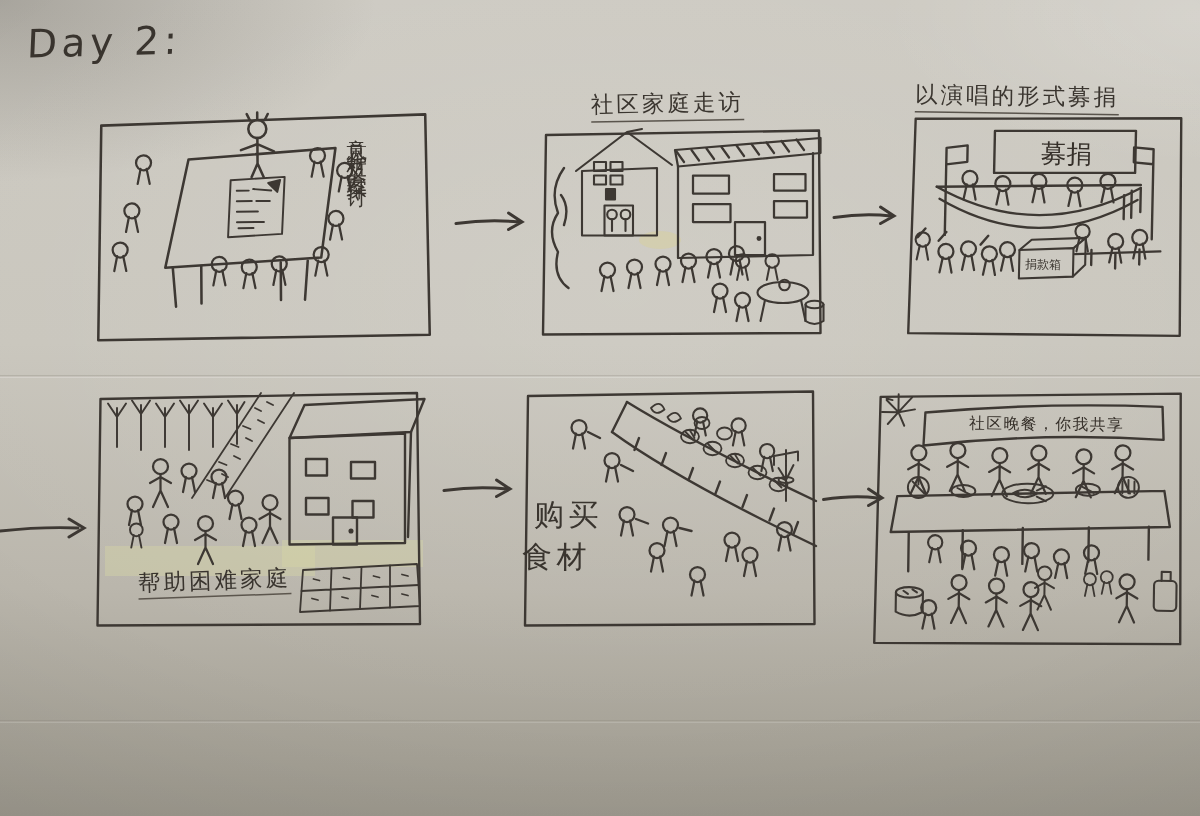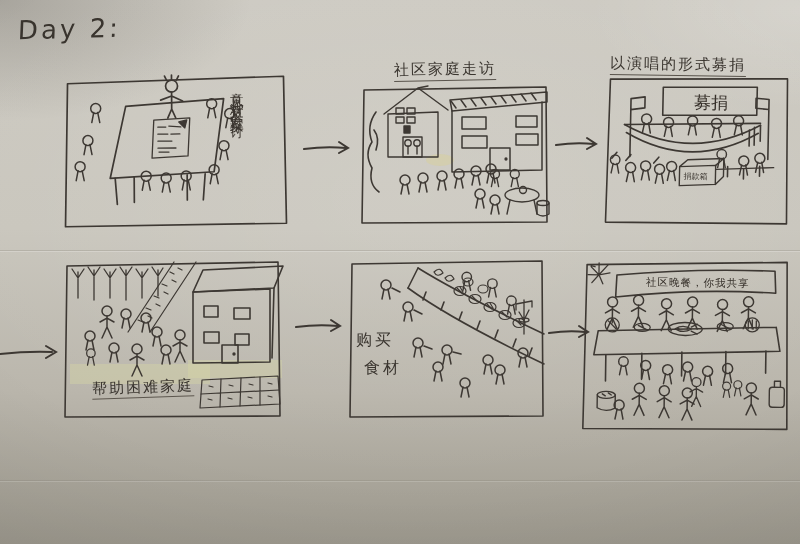--- a/index.html
+++ b/index.html
@@ -21,21 +21,21 @@
   }
   .panel{position:absolute;}
   .panel svg{position:absolute;left:0;top:0;}
   .hand{color:#39342e;font-family:"DejaVu Sans",sans-serif;}
   .cap-above{position:absolute;font-size:15px;letter-spacing:2px;color:#3a352f;
     border-bottom:1.5px solid rgba(60,54,46,0.8);padding-bottom:1px;white-space:nowrap;}
   .cap-vert{position:absolute;writing-mode:vertical-rl;font-size:13.5px;letter-spacing:4px;
     color:#3a352f;line-height:1;}
   .cap-inline{position:absolute;font-size:15px;letter-spacing:2px;color:#39342e;
     border-bottom:1.5px solid rgba(60,54,46,0.75);white-space:nowrap;}
-  .cap-plain{position:absolute;font-size:16px;letter-spacing:3px;color:#39342e;white-space:nowrap;}
+  .cap-plain{position:absolute;font-size:20px;letter-spacing:3px;color:#39342e;white-space:nowrap;}
   .banner-text{position:absolute;display:flex;justify-content:space-around;align-items:center;
     color:#352f29;}
   .tiny-label{position:absolute;font-size:8px;color:#3a352f;letter-spacing:0;}
   .arrow{position:absolute;}
 </style>
 </head>
 <body>
 
 <div id="photo">
 
@@ -276,21 +276,21 @@
           <use href="#fg1" x="117" y="125"></use>
         <use href="#fg1" x="140" y="102"></use>
           <use href="#fg1" x="152" y="112"></use>
           <use href="#fg1" x="175" y="95"></use>
         <use href="#fg1" x="125" y="20" transform="scale(0.95)"></use>
           <use href="#fg1" x="152" y="27" transform="scale(0.95)"></use>
         <use href="#fg1" x="172" y="45" transform="scale(0.95)"></use>
       </g>
     </svg>
     <div class="cap-plain" style="left:8px;top:72px">购买</div>
-    <div class="cap-plain" style="left:16px;top:100px">食材</div>
+    <div class="cap-plain" style="left:0;top:100px">食材</div>
   </div>
 
   <div class="panel" style="left:580px;top:256px;width:212px;height:176px;transform:rotate(0.8deg)">
     <svg width="212" height="176" viewBox="0 0 212 176">
       <g stroke="#3d3833" fill="none" stroke-width="1.6" stroke-linecap="round" stroke-linejoin="round">
         <path d="M6,10 L206,5 L208,172 L4,174 Z"></path>
         <g stroke-width="1.3">
           <path d="M18,20 l-8,-8 M18,20 l0,-12 M18,20 l9,-10 M18,20 l-11,0 M18,20 l11,-2 M18,20 l-7,8 M18,20 l4,9 M14,12 l-4,-1"></path>
         </g>
         <path d="M36,20 Q114,12 194,14 L195,36 Q114,32 35,42 Z"></path>

